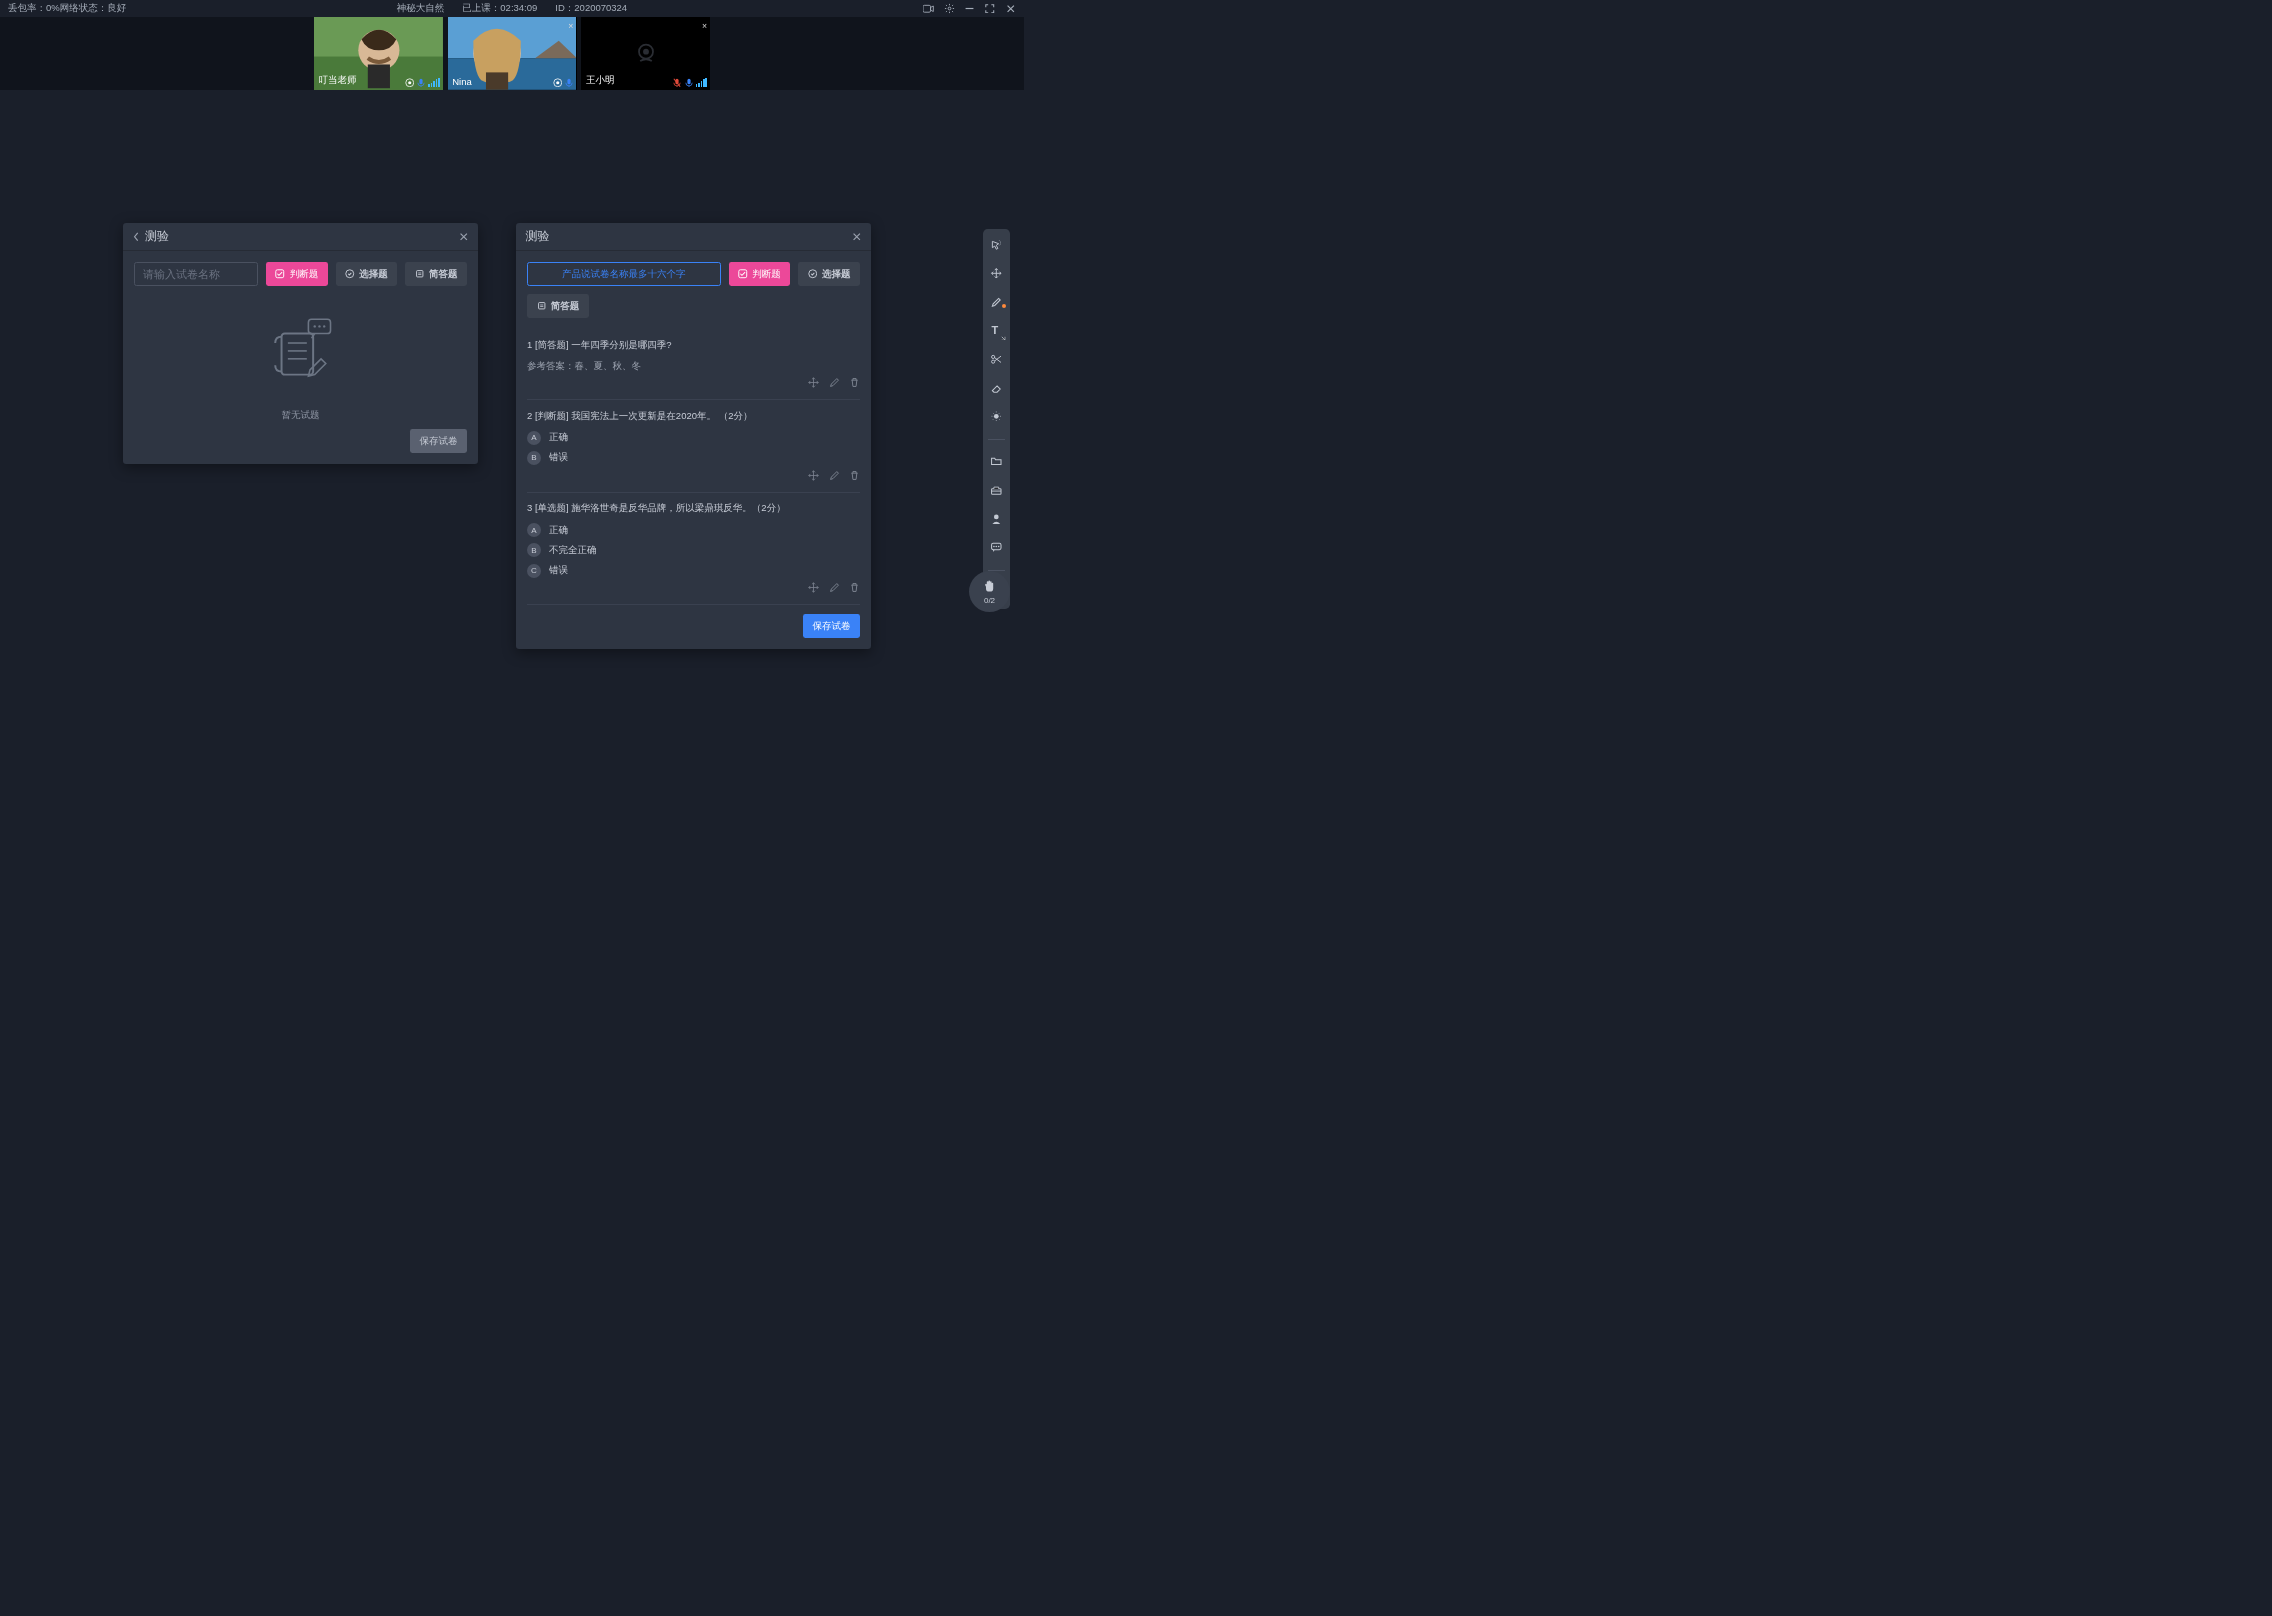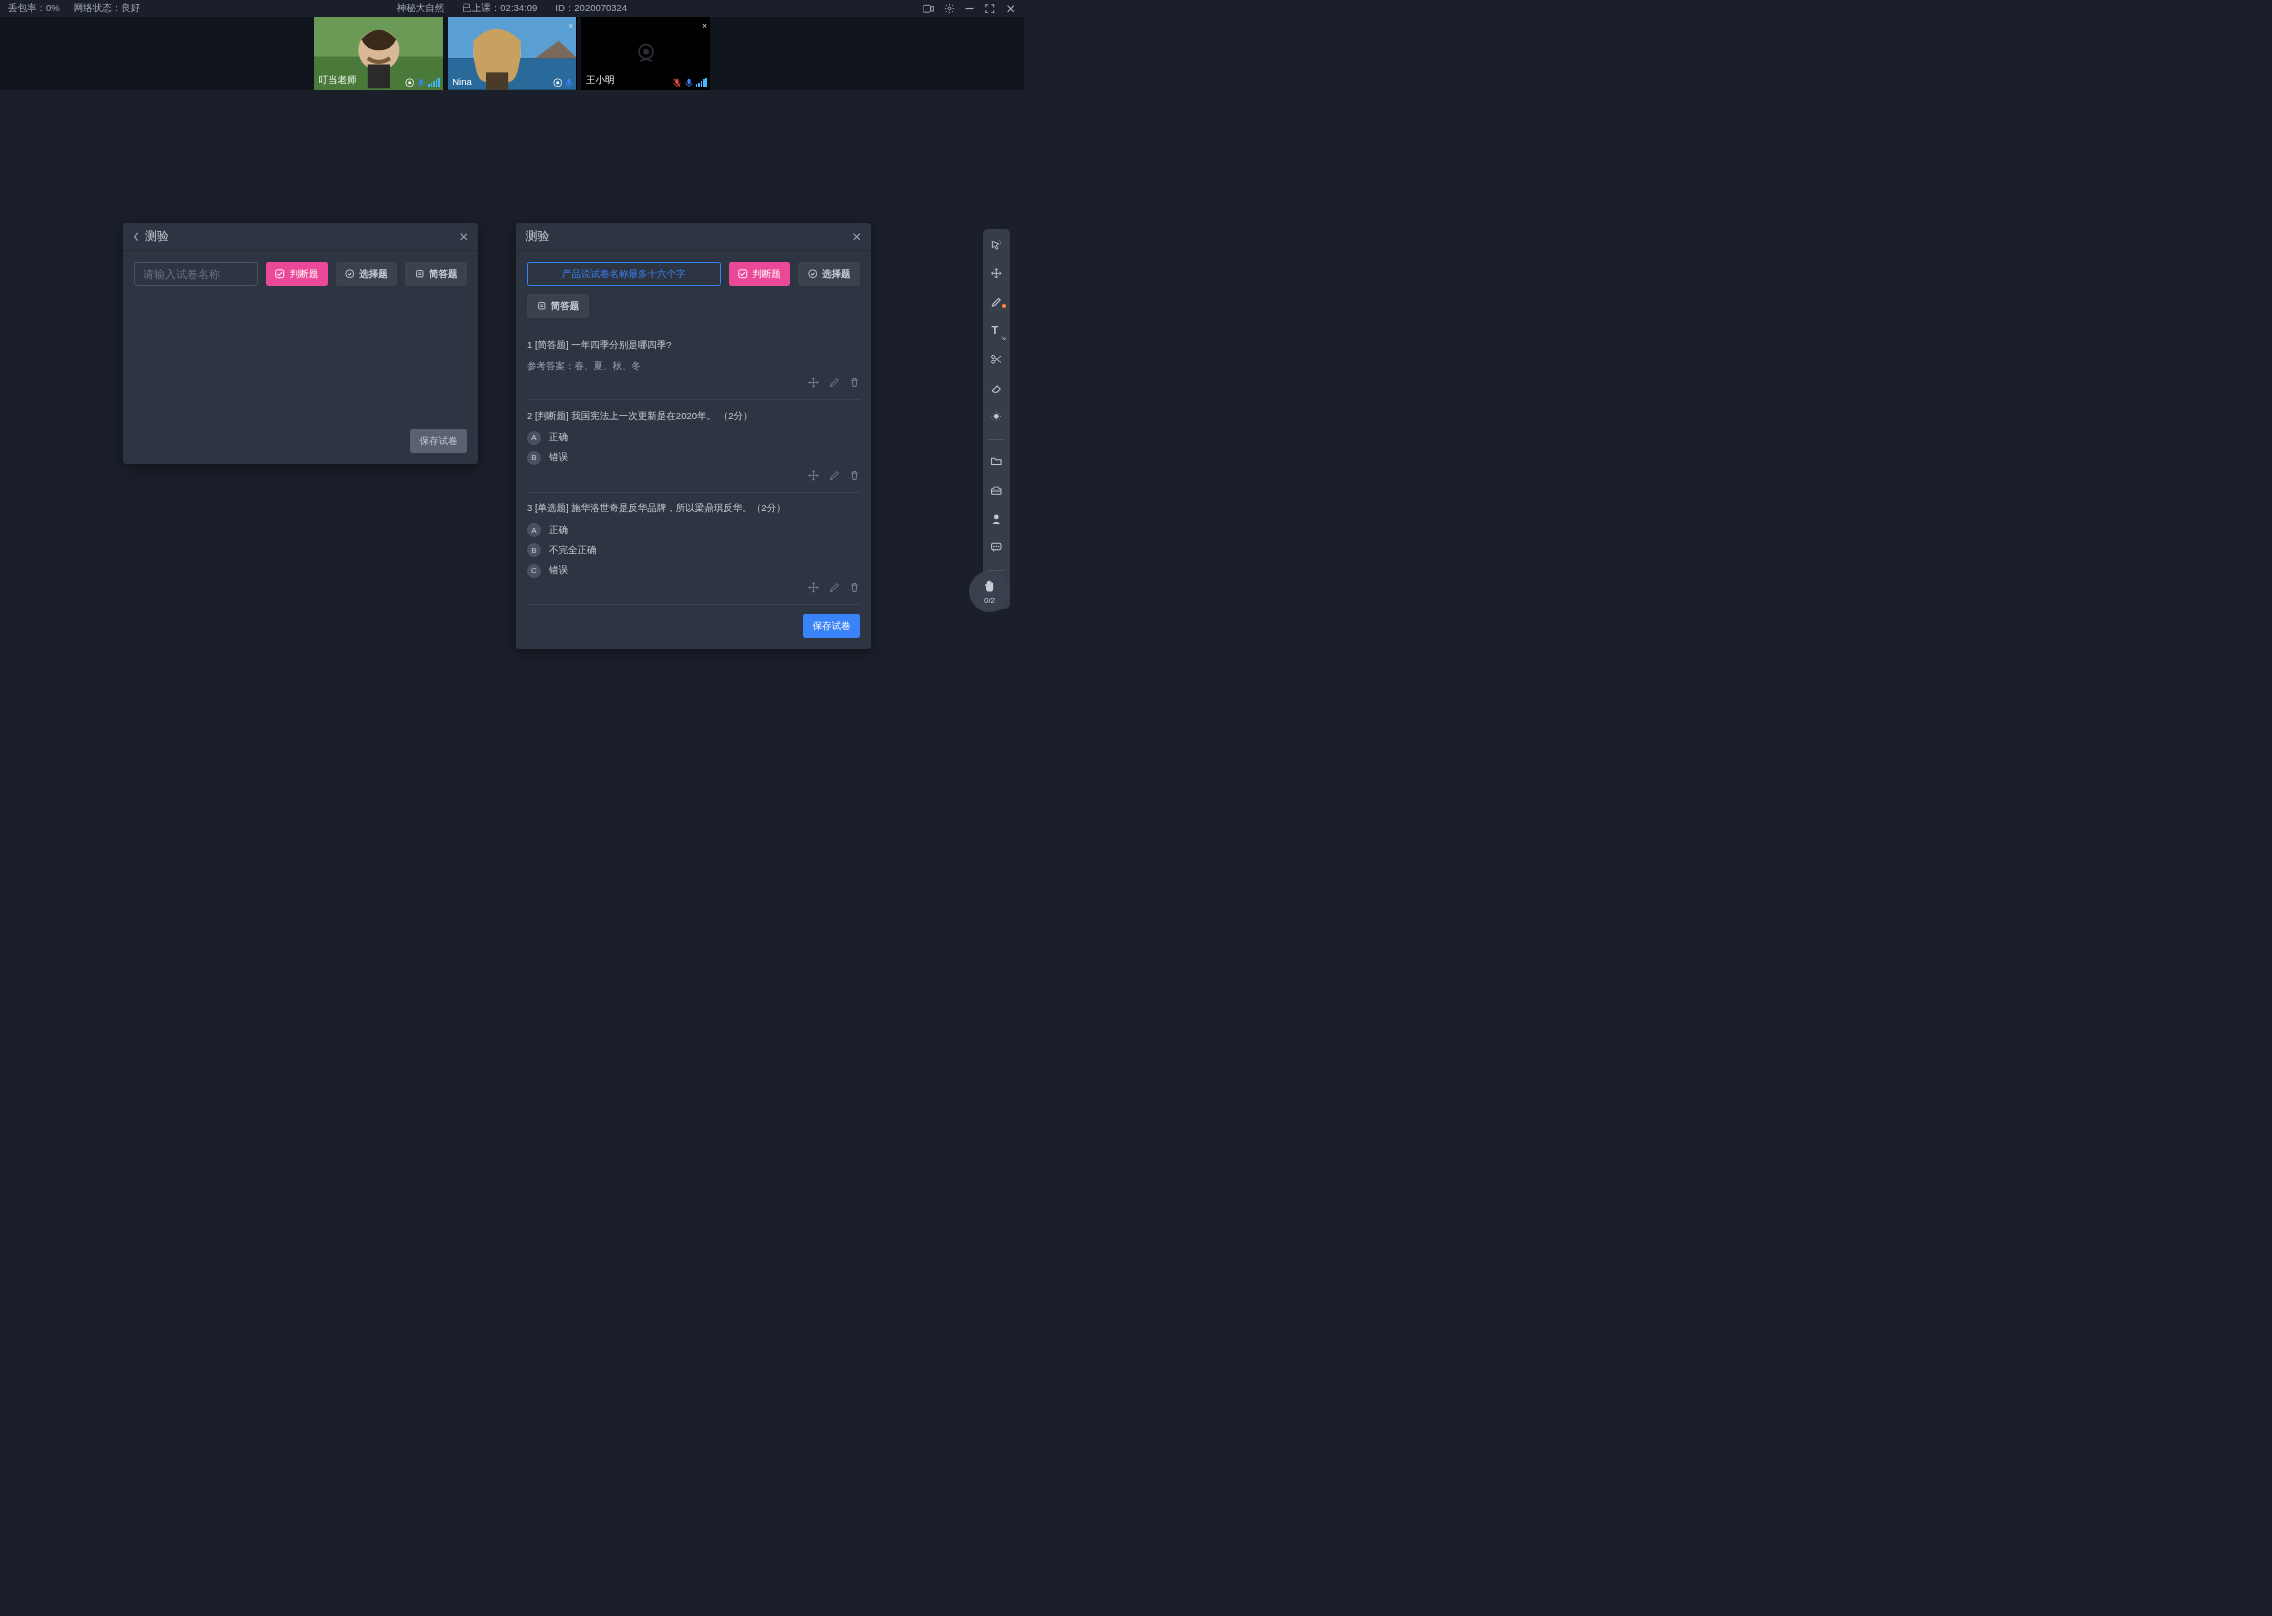--- a/index.html
+++ b/index.html
@@ -1,20 +1,20 @@
 <!DOCTYPE html>
 <html style="font-size:12.6px"><head>
 <meta charset="utf-8">
 <style>
 * { margin: 0; padding: 0; box-sizing: border-box; font-family: -apple-system, "PingFang SC", "Microsoft YaHei", sans-serif; }
 body { background: #1a1f2a; width: 1024px; height: 729px; overflow: hidden; color: #c5cad4; position: relative; }
 
 
 .topbar { height: 17.4px; display: flex; align-items: center; padding: 0 8px; font-size: 9.5px; color: #a5adb9; background: #1a1f2a; }
-.topbar .left { display: flex; gap: 14px; }
+.topbar .left { display: flex; }
 .topbar .center { position: absolute; left: 50%; transform: translateX(-50%); display: flex; gap: 18px; }
 .topbar .right { margin-left: auto; display: flex; gap: 9.5px; align-items: center; }
 .topbar .ic { width: 11px; height: 11px; display: inline-flex; align-items: center; justify-content: center; cursor: pointer; }
 
 
 .video-strip { height: 73px; background: #10141c; display: flex; justify-content: center; gap: 4.7px; padding-top: 0; }
 .video-tile { width: 129px; height: 73px; background: #000; position: relative; overflow: hidden; }
 .video-tile .name { position: absolute; left: 4.7px; bottom: 3.2px; font-size: 9.5px; color: #fff; }
 .video-tile .controls { position: absolute; right: 3.2px; bottom: 3.2px; display: flex; gap: 3.2px; align-items: flex-end; }
 .video-tile .close { position: absolute; right: 3.2px; top: 3.2px; color: #ddd; font-size: 8.7px; cursor: pointer; }
@@ -241,20 +241,38 @@
           <span>选择题</span>
         </button>
       <button class="btn ghost">
           <svg width="9.5" height="9.5" viewBox="0 0 12 12">
             <rect x="2" y="2" width="8" height="8" rx="1" fill="none" stroke="#c7ccd6" stroke-width="1.2"></rect>
             <line x1="4" y1="5" x2="8" y2="5" stroke="#c7ccd6"></line>
             <line x1="4" y1="7" x2="8" y2="7" stroke="#c7ccd6"></line>
           </svg>
           <span>简答题</span>
         </button>
+    </div>
+    <div class="empty-state">
+      <div class="illus">
+        <svg width="79" height="79" viewBox="0 0 100 100">
+          <rect x="26" y="26" width="40" height="52" rx="4" fill="none" stroke="#6c7584" stroke-width="2.5"></rect>
+          <path d="M26 30 q-8 0 -8 8 M26 74 q-8 0 -8 -8" fill="none" stroke="#6c7584" stroke-width="2.5"></path>
+          <line x1="34" y1="38" x2="58" y2="38" stroke="#6c7584" stroke-width="2"></line>
+          <line x1="34" y1="48" x2="58" y2="48" stroke="#6c7584" stroke-width="2"></line>
+          <line x1="34" y1="58" x2="58" y2="58" stroke="#6c7584" stroke-width="2"></line>
+          <rect x="60" y="8" width="28" height="18" rx="4" fill="none" stroke="#6c7584" stroke-width="2"></rect>
+          <circle cx="68" cy="17" r="1.5" fill="#6c7584"></circle>
+            <circle cx="74" cy="17" r="1.5" fill="#6c7584"></circle>
+            <circle cx="80" cy="17" r="1.5" fill="#6c7584"></circle>
+          <path d="M68 26 l-4 6" stroke="#6c7584" stroke-width="2"></path>
+          <path d="M62 72 l14 -14 l6 6 l-14 14 l-8 2 z" fill="none" stroke="#6c7584" stroke-width="2"></path>
+        </svg>
+      </div>
+      <div class="txt">暂无试题</div>
     </div>
   </div>
   <div class="panel-footer">
     <button class="btn save">保存试卷</button>
   </div>
 </div>
 
 <div class="panel" style="left:516px; top:223px; width:355px; height:426px;">
   <div class="panel-header">
     <span>测验</span>

